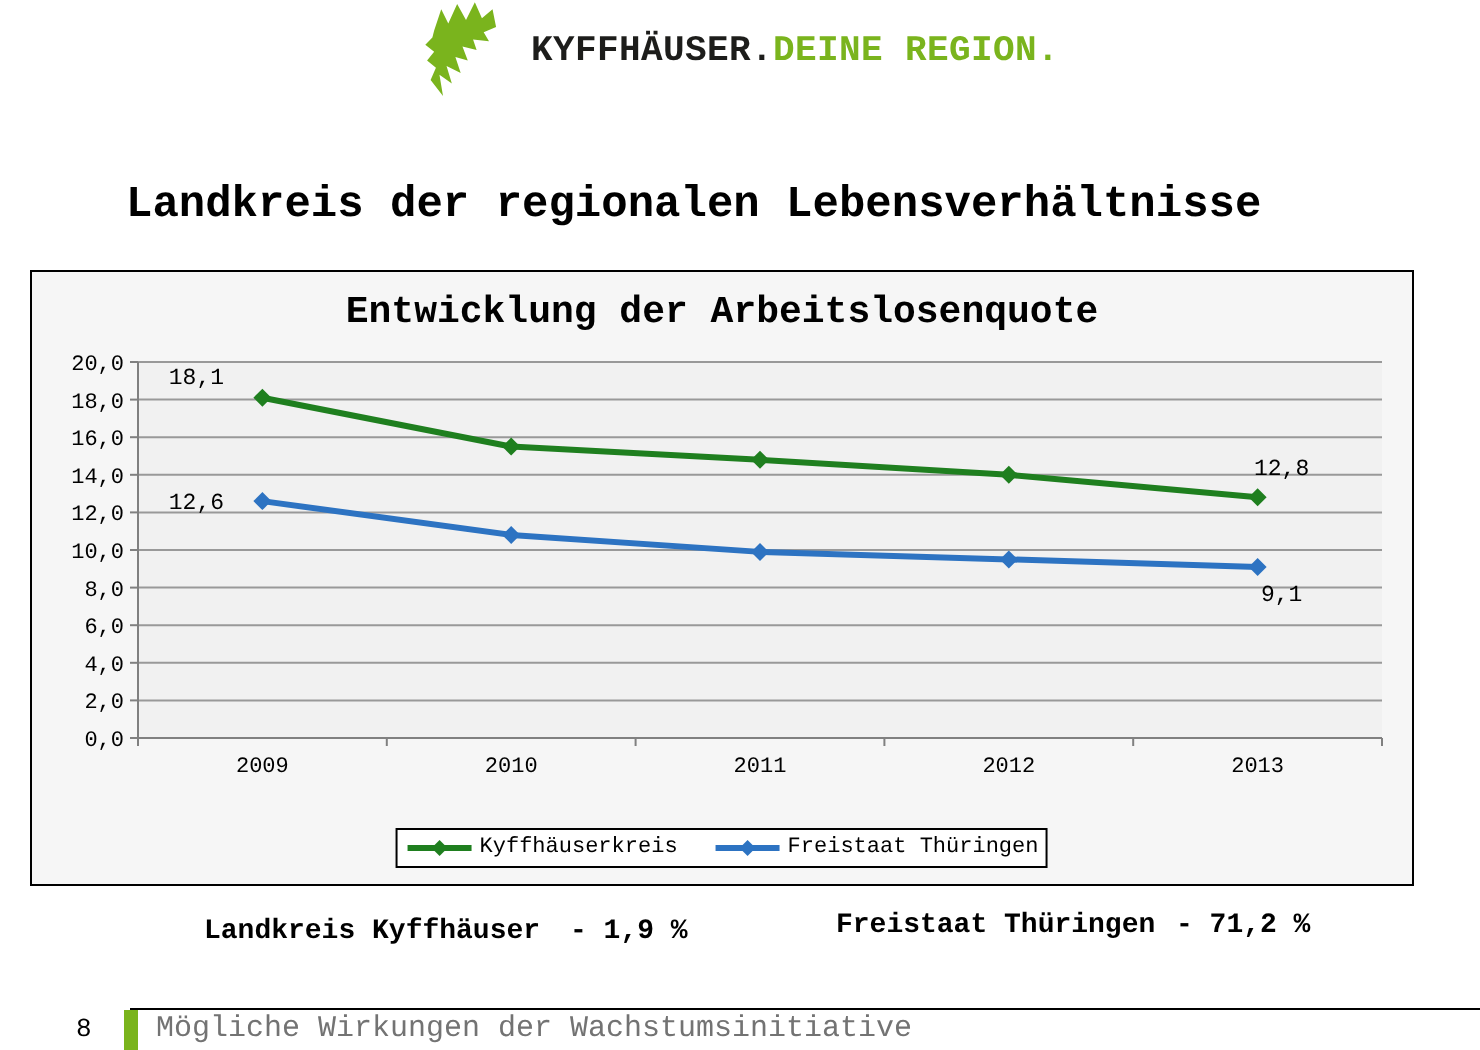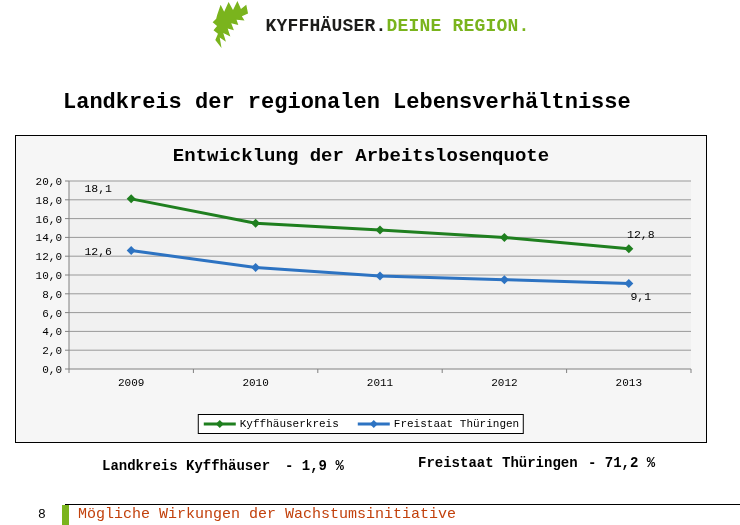--- a/index.html
+++ b/index.html
@@ -48,21 +48,21 @@
   
   .summary span { position: absolute; font-size: 14px; font-weight: bold; white-space: nowrap; }
   .sum-l1 { left: 90px;  top: 458px; margin-left: 12px; }
   .sum-v1 { left: 285px; top: 458px; }
   .sum-l2 { left: 418px; top: 455px; }
   .sum-v2 { left: 588px; top: 455px; }
   
   .footer-line { position: absolute; left: 65px; right: 0; top: 504px; border-top: 1px solid #000; }
   .page-number { position: absolute; left: 38px; top: 507px; font-size: 13px; }
   .footer-bar { position: absolute; left: 62px; top: 505px; width: 7px; height: 20px; background: #7ab41d; }
-  .footer-text { position: absolute; left: 78px; top: 506px; font-size: 15px; color: #c2410c; white-space: nowrap; }
+  .footer-text { position: absolute; left: 78px; top: 506px; font-size: 15px; color: #737373; white-space: nowrap; }
 </style>
 </head>
 <body>
 
 <div class="page">
 
   <header class="logo">
     <svg width="46" height="50" viewBox="0 0 52 54" aria-hidden="true">
       <path fill="#7ab41d" d="M8 16 L12 4 L16 12 L21 1 L26 10 L31 0 L35 9 L41 4 L43 14
                L36 17 L39 22 L30 21 L32 27 L24 25 L27 33 L20 31 L23 40 L15 36

